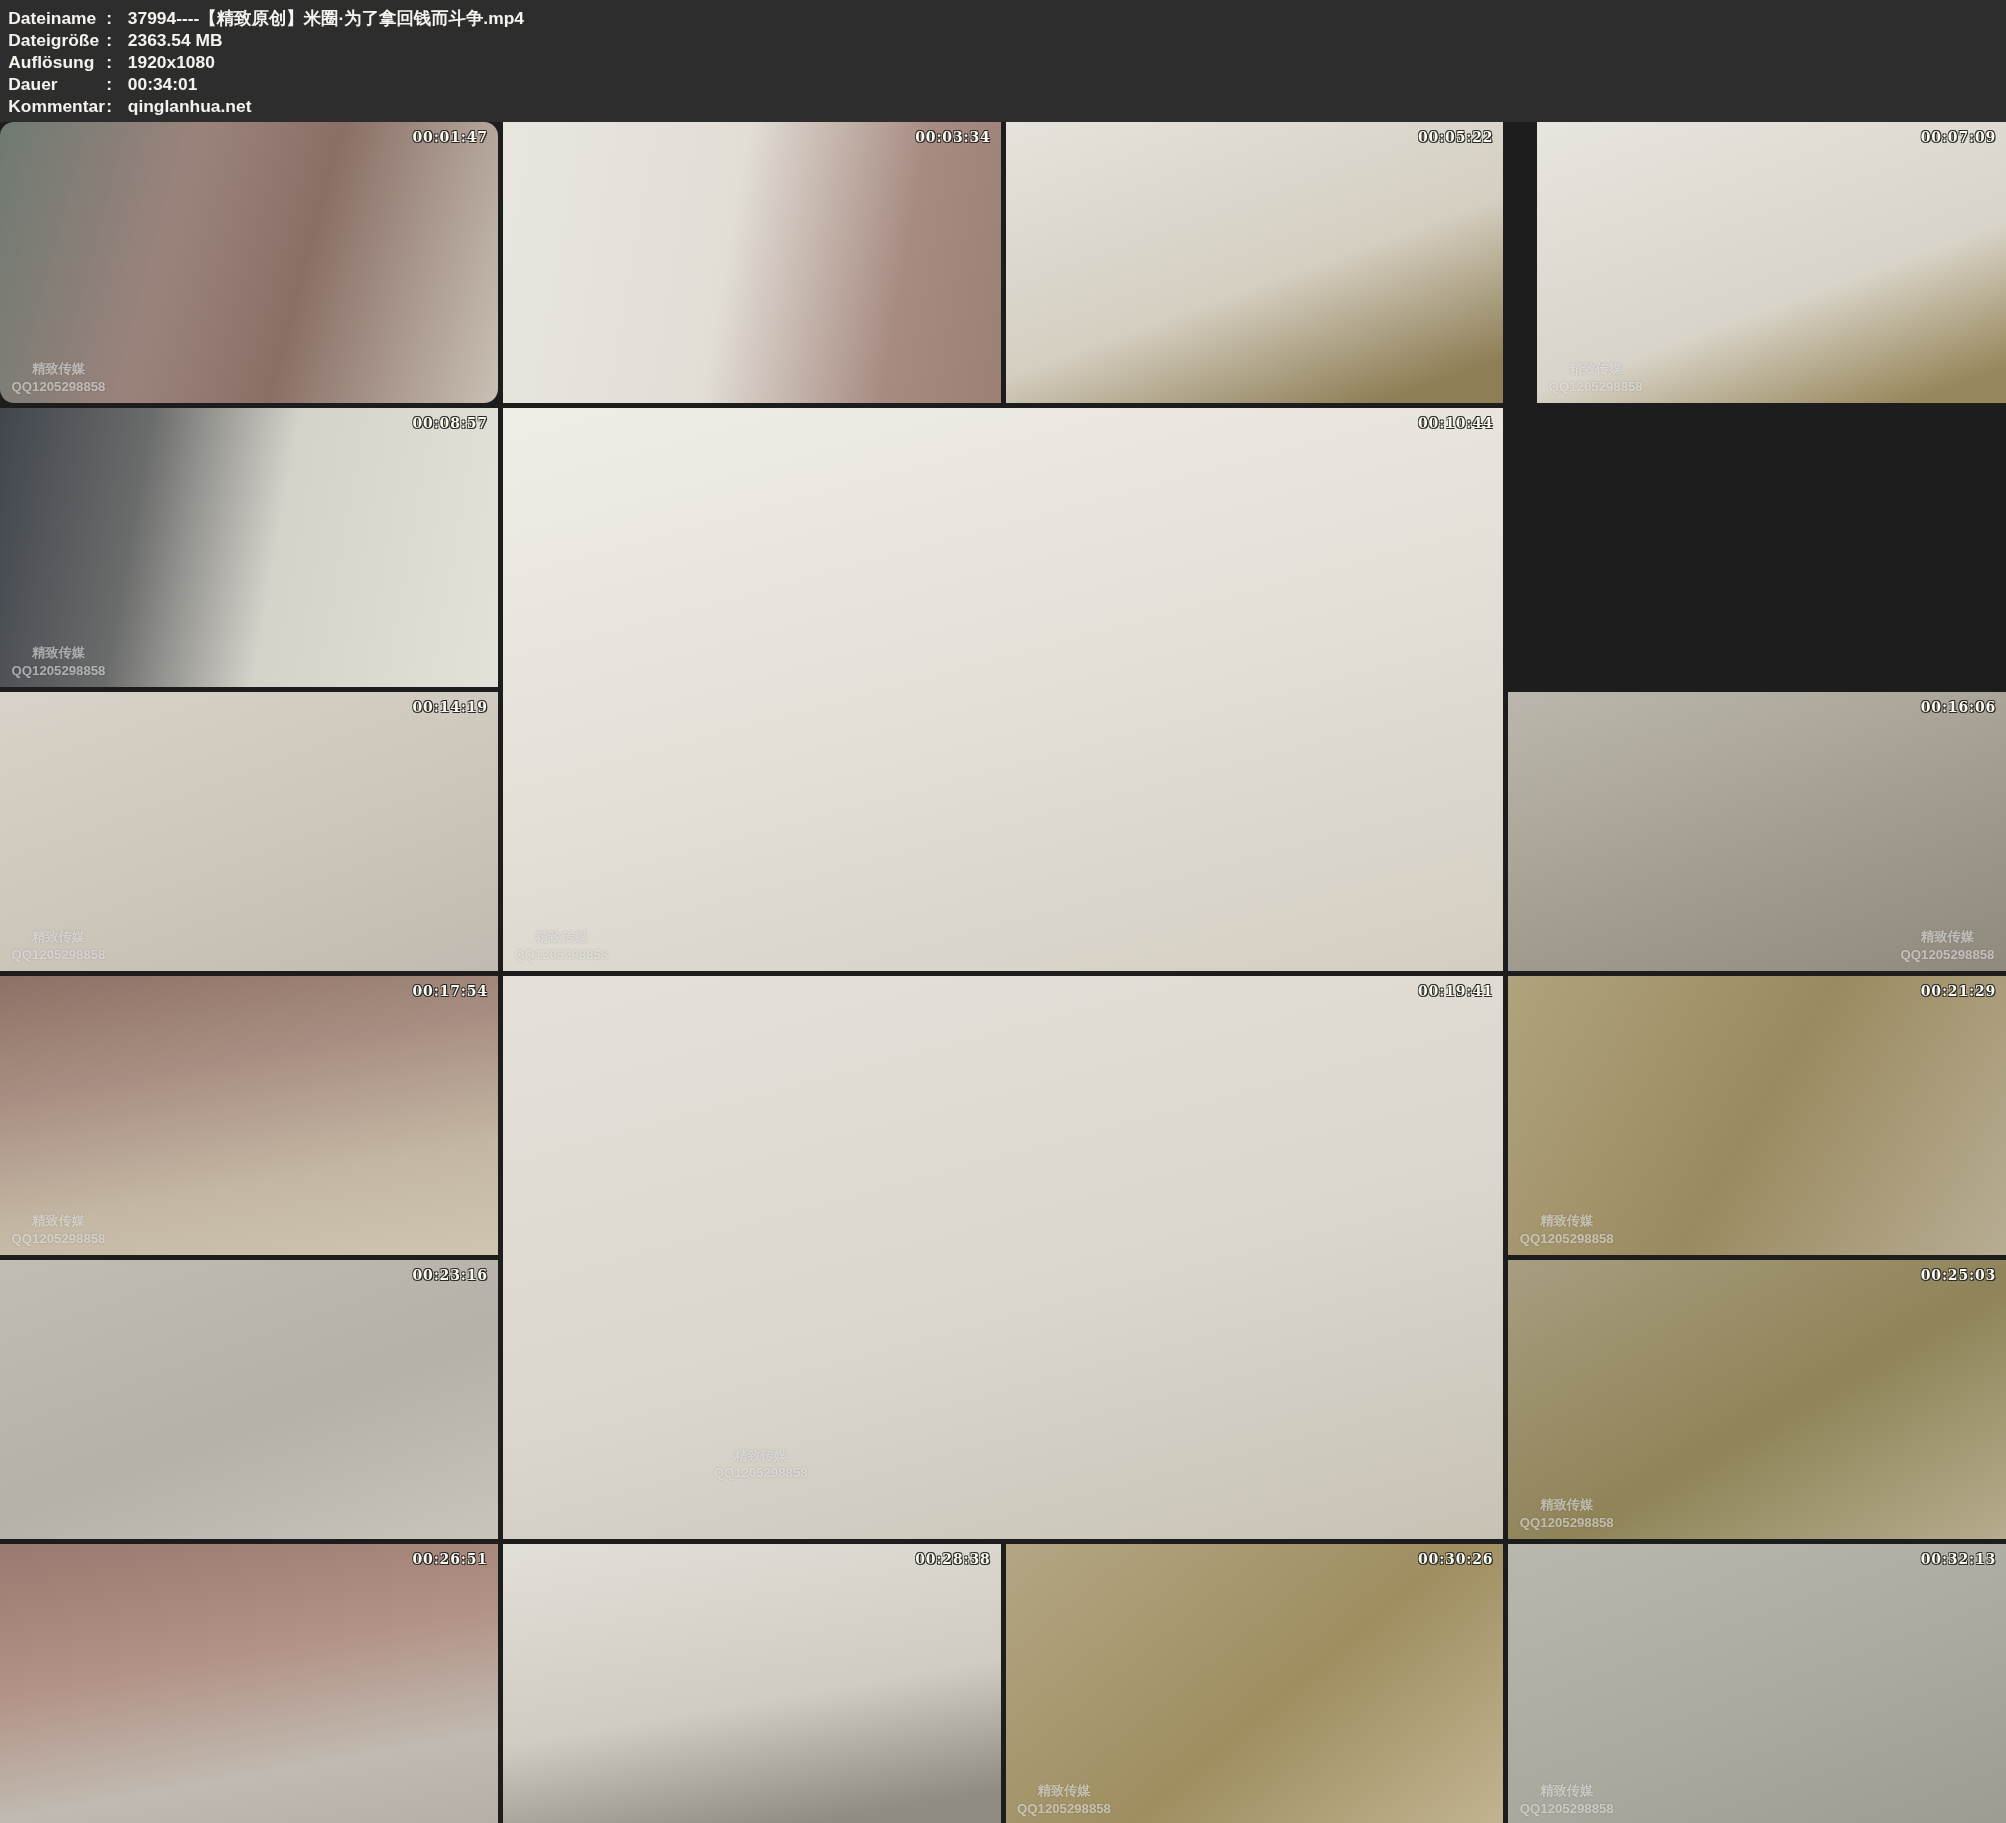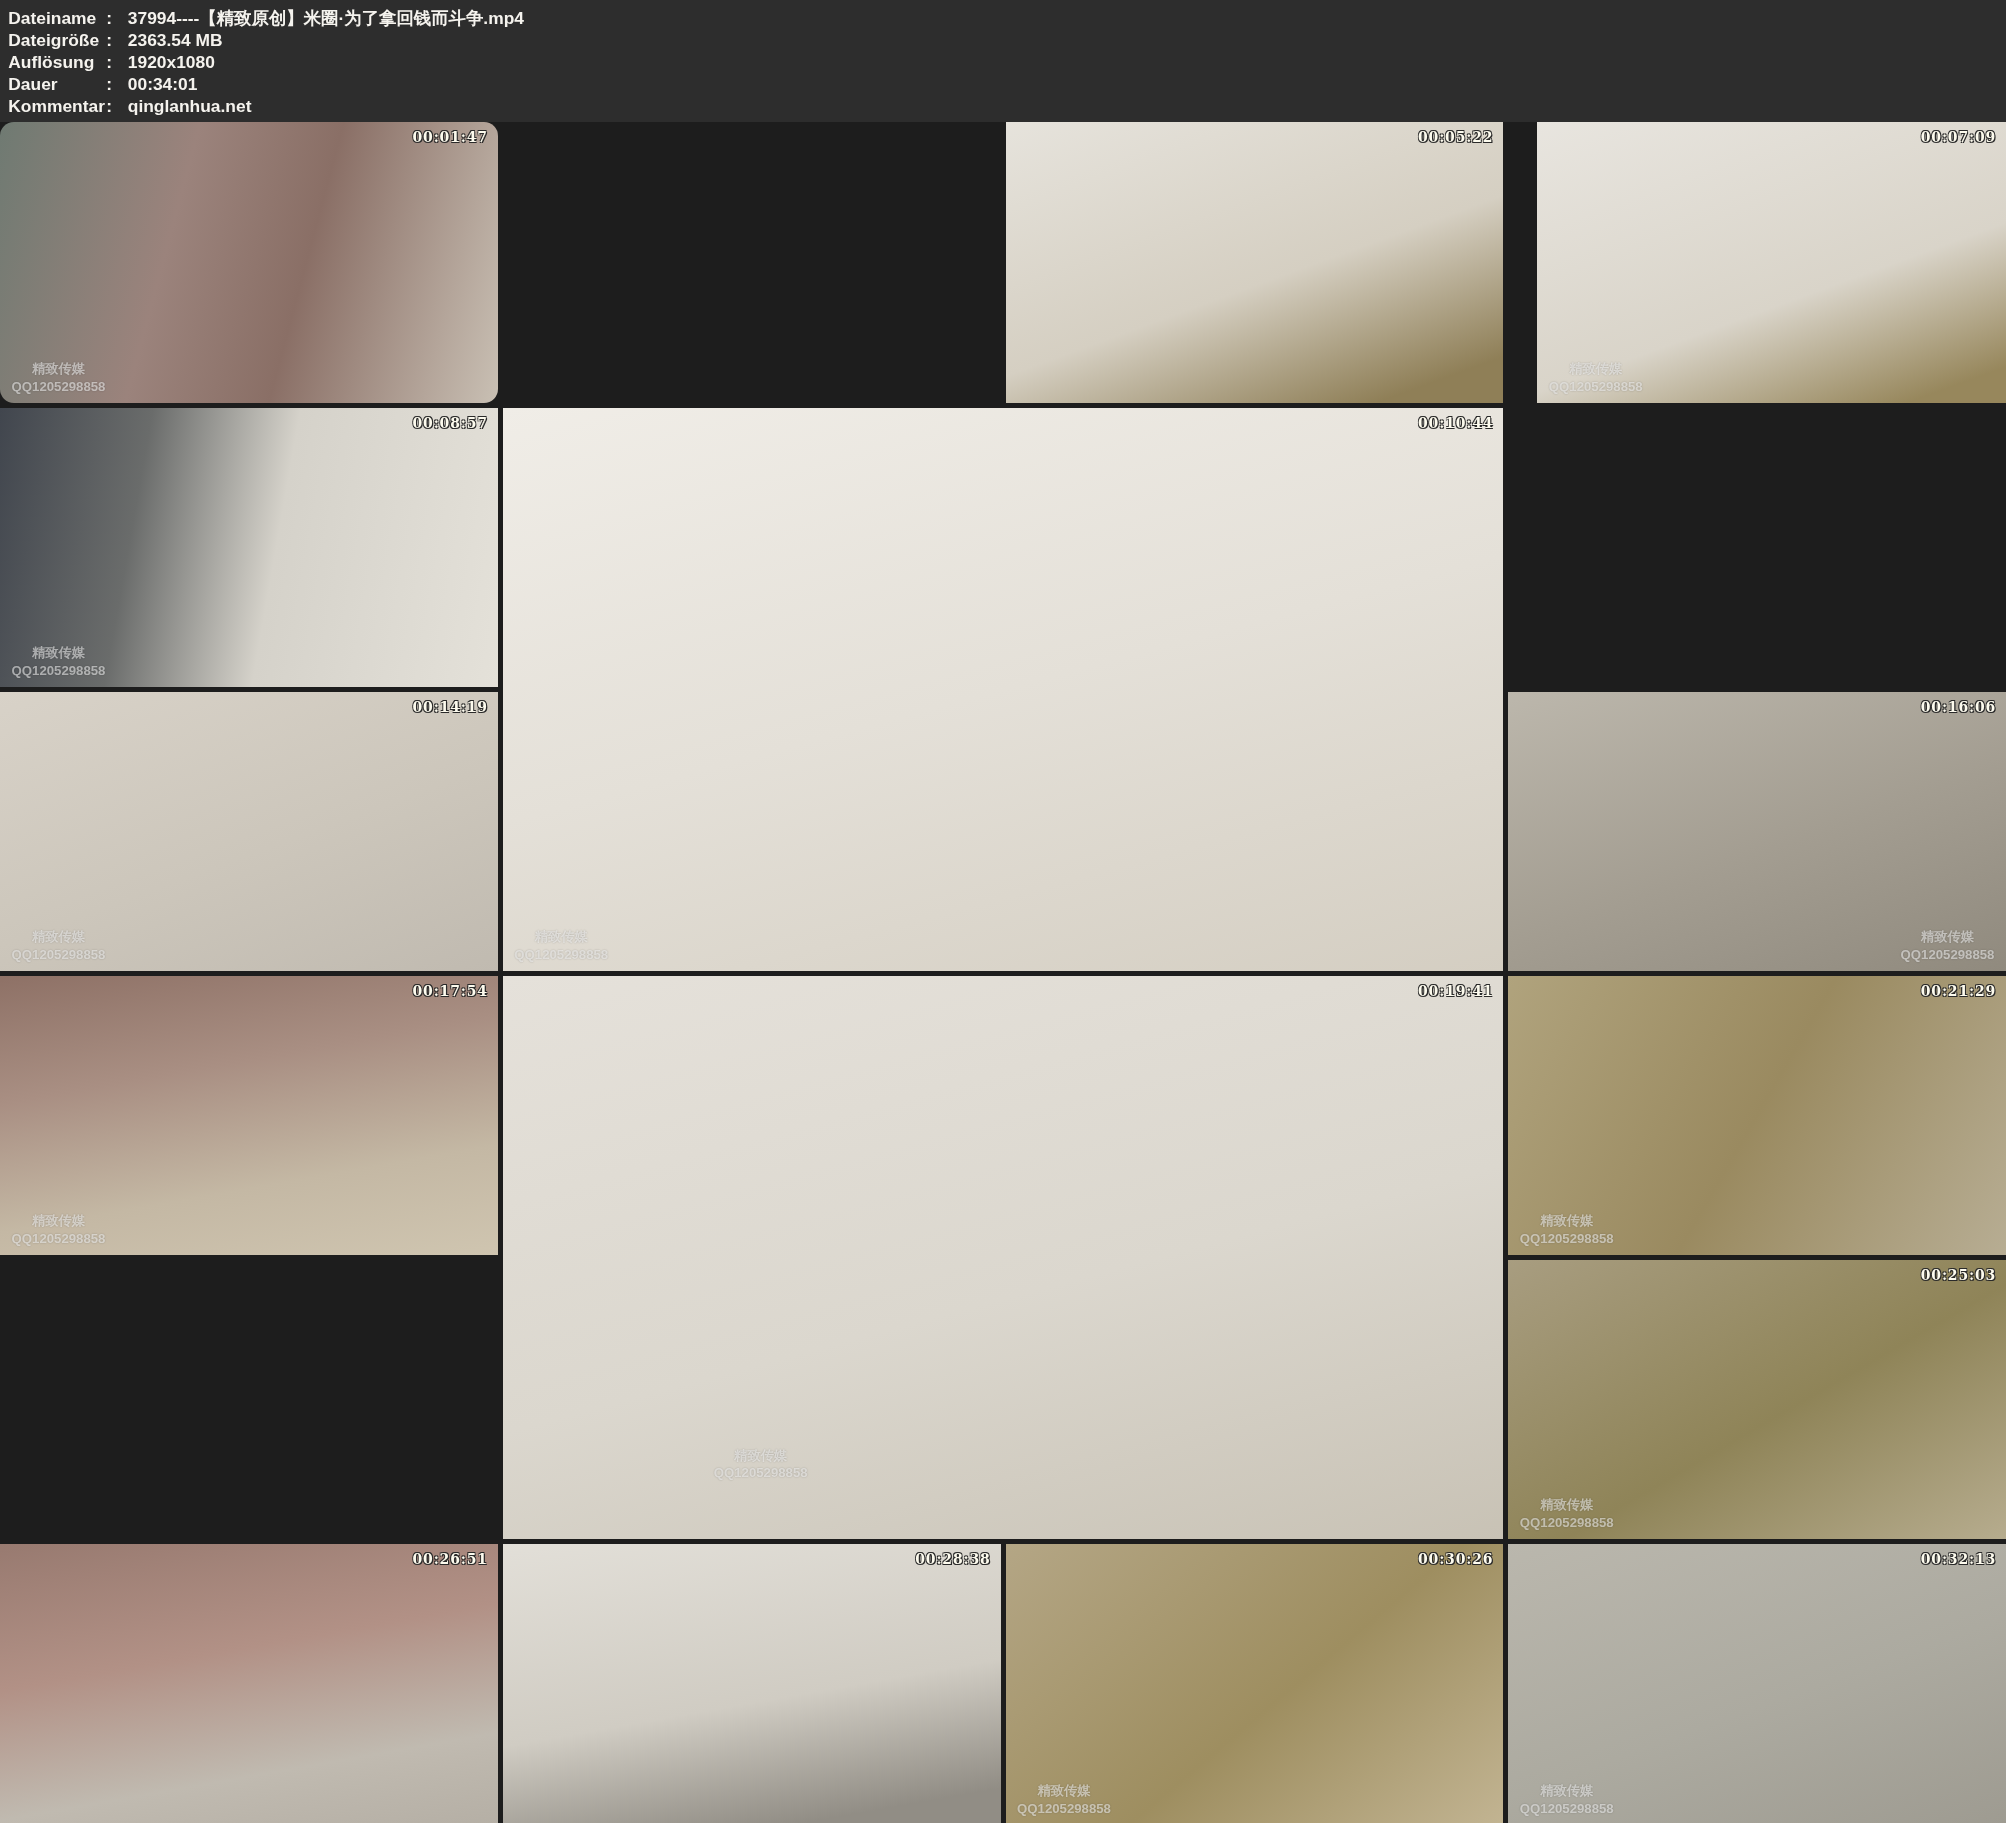--- a/index.html
+++ b/index.html
@@ -136,20 +136,23 @@
   <div id="grid">
 
     <figure class="thumb pos-1" style="background: linear-gradient(105deg, rgb(111, 122, 114), rgb(155, 131, 124) 35%, rgb(138, 111, 102) 60%, rgb(201, 192, 180));">
       <span class="ts">00:01:47</span>
       <span class="wm wm-left">
         <span>精致传媒</span>
         <span>QQ1205298858</span>
       </span>
     </figure>
 
+    <figure class="thumb pos-2" style="background: linear-gradient(100deg, rgb(233, 230, 224), rgb(226, 222, 214) 45%, rgb(167, 139, 130) 78%, rgb(156, 128, 118));">
+      <span class="ts">00:03:34</span>
+    </figure>
 
     <figure class="thumb pos-3" style="background: linear-gradient(160deg, rgb(230, 227, 220), rgb(213, 207, 194) 55%, rgb(143, 127, 87) 90%);">
       <span class="ts">00:05:22</span>
     </figure>
 
     <figure class="thumb pos-4" style="background: linear-gradient(160deg, rgb(232, 229, 223), rgb(217, 212, 201) 60%, rgb(151, 135, 92) 92%); margin-left: 29px;">
       <span class="ts">00:07:09</span>
       <span class="wm wm-left">
         <span>精致传媒</span>
         <span>QQ1205298858</span>
@@ -206,20 +209,23 @@
     </figure>
 
     <figure class="thumb pos-12" style="background: linear-gradient(120deg, rgb(176, 163, 125), rgb(154, 138, 96) 50%, rgb(183, 173, 147));">
       <span class="ts">00:21:29</span>
       <span class="wm wm-left">
         <span>精致传媒</span>
         <span>QQ1205298858</span>
       </span>
     </figure>
 
+    <figure class="thumb pos-13" style="background: linear-gradient(160deg, rgb(193, 188, 180), rgb(181, 176, 168) 55%, rgb(202, 197, 187));">
+      <span class="ts">00:23:16</span>
+    </figure>
 
     <figure class="thumb pos-14" style="background: linear-gradient(150deg, rgb(168, 157, 128), rgb(143, 132, 88) 55%, rgb(182, 172, 142));">
       <span class="ts">00:25:03</span>
       <span class="wm wm-left">
         <span>精致传媒</span>
         <span>QQ1205298858</span>
       </span>
     </figure>
 
     <figure class="thumb pos-15" style="background: linear-gradient(170deg, rgb(152, 122, 112), rgb(178, 145, 134) 40%, rgb(192, 186, 176) 75%, rgb(181, 175, 165));">

